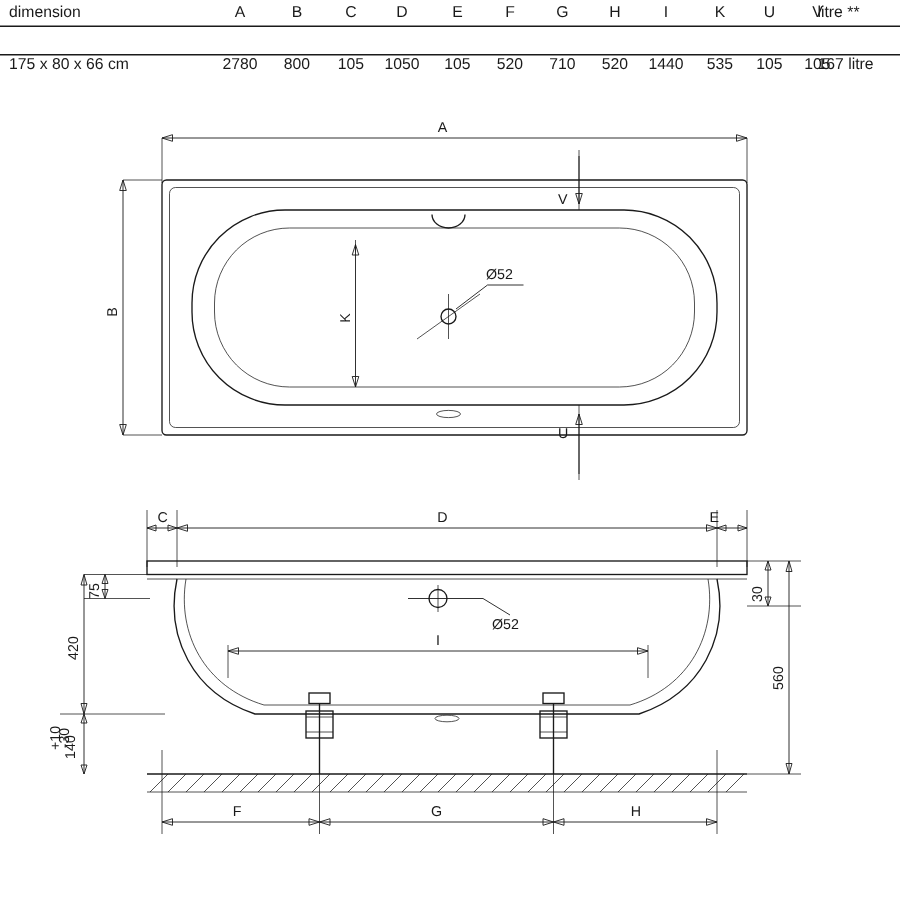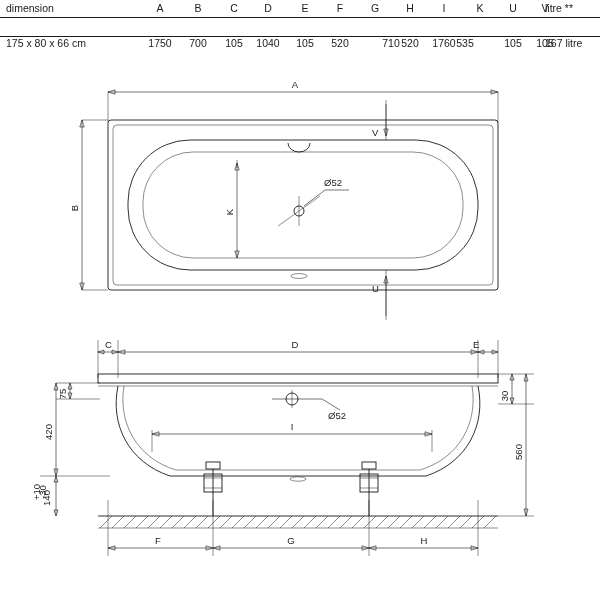--- a/index.html
+++ b/index.html
@@ -104,30 +104,30 @@
       <span class="cell center" style="left:400px;width:20px">H</span>
       <span class="cell center" style="left:434px;width:20px">I</span>
       <span class="cell center" style="left:470px;width:20px">K</span>
       <span class="cell center" style="left:503px;width:20px">U</span>
       <span class="cell center" style="left:535px;width:20px">V</span>
       <span class="cell spec-volume">litre **</span>
     </div>
     <div class="rule" style="top:17px"></div>
     <div class="spec-row" style="top:18px">
       <span class="cell spec-label">175 x 80 x 66 cm</span>
-      <span class="cell center" style="left:145px;width:30px">1750</span>
-      <span class="cell center" style="left:183px;width:30px">700</span>
+      <span class="cell center" style="left:145px;width:30px">2780</span>
+      <span class="cell center" style="left:183px;width:30px">800</span>
       <span class="cell center" style="left:219px;width:30px">105</span>
-      <span class="cell center" style="left:253px;width:30px">1040</span>
+      <span class="cell center" style="left:253px;width:30px">1050</span>
       <span class="cell center" style="left:290px;width:30px">105</span>
       <span class="cell center" style="left:325px;width:30px">520</span>
-      <span class="cell center" style="left:376px;width:30px">710</span>
+      <span class="cell center" style="left:360px;width:30px">710</span>
       <span class="cell center" style="left:395px;width:30px">520</span>
-      <span class="cell center" style="left:429px;width:30px">1760</span>
-      <span class="cell center" style="left:450px;width:30px">535</span>
+      <span class="cell center" style="left:429px;width:30px">1440</span>
+      <span class="cell center" style="left:465px;width:30px">535</span>
       <span class="cell center" style="left:498px;width:30px">105</span>
       <span class="cell center" style="left:530px;width:30px">105</span>
       <span class="cell spec-volume">167 litre</span>
     </div>
     <div class="rule" style="top:36px"></div>
   </div>
 
   <svg id="drawing" viewBox="0 0 600 600">
 
     <g>

